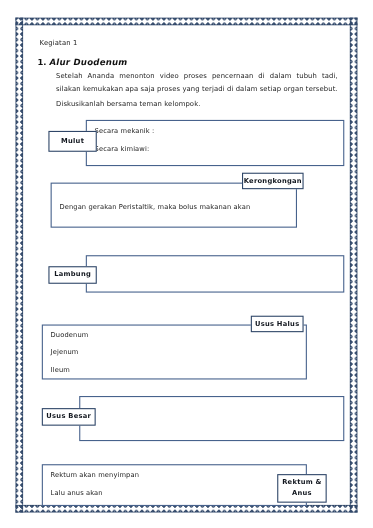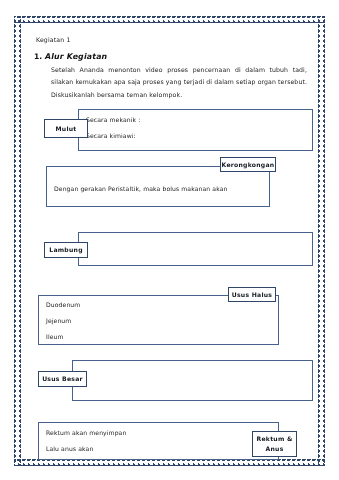--- a/index.html
+++ b/index.html
@@ -155,21 +155,21 @@
   <div class="zz zz-h zz-bottom"></div>
   <div class="zz zz-v zz-left"></div>
   <div class="zz zz-v zz-right"></div>
 
   <div id="content">
 
     <div class="kegiatan">Kegiatan 1</div>
 
     <div class="heading-row">
       <span class="heading-num">1.</span>
-      <span class="heading-title">Alur Kegiatan</span>
+      <span class="heading-title">Alur Duodenum</span>
     </div>
 
     <div class="intro">Setelah Ananda menonton video proses pencernaan di dalam tubuh tadi, silakan kemukakan apa saja proses yang terjadi di dalam setiap organ tersebut. Diskusikanlah bersama teman kelompok.</div>
 
     <div id="flow">
 
       <div class="organ">
         <div class="box-body" style="left:48px; top:0px; width:235px; height:42px;"></div>
         <div class="box-lines" style="left:56px; top:7px;">
           <div>Secara mekanik :</div>

